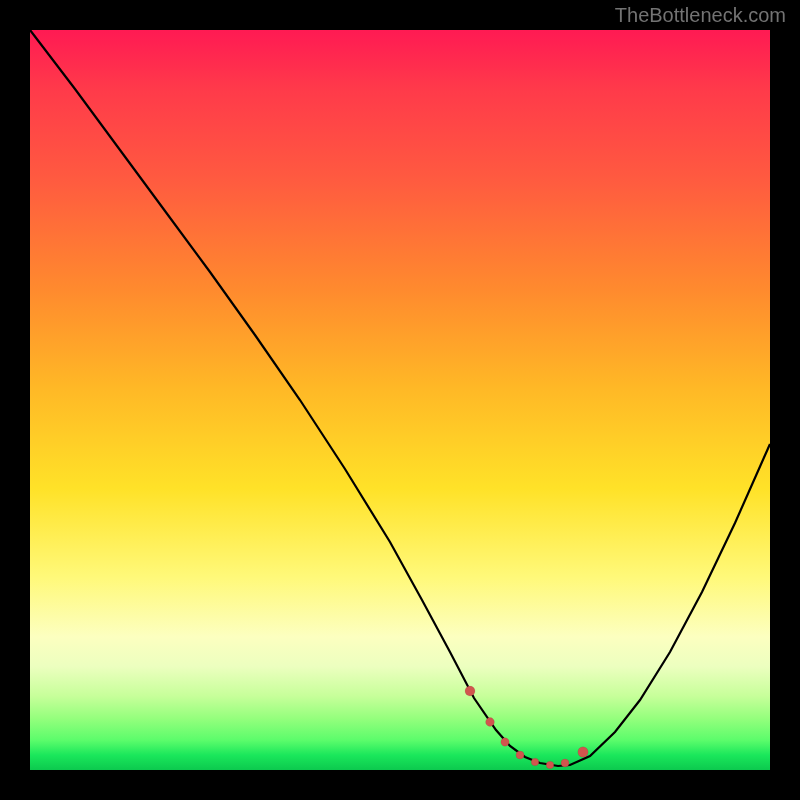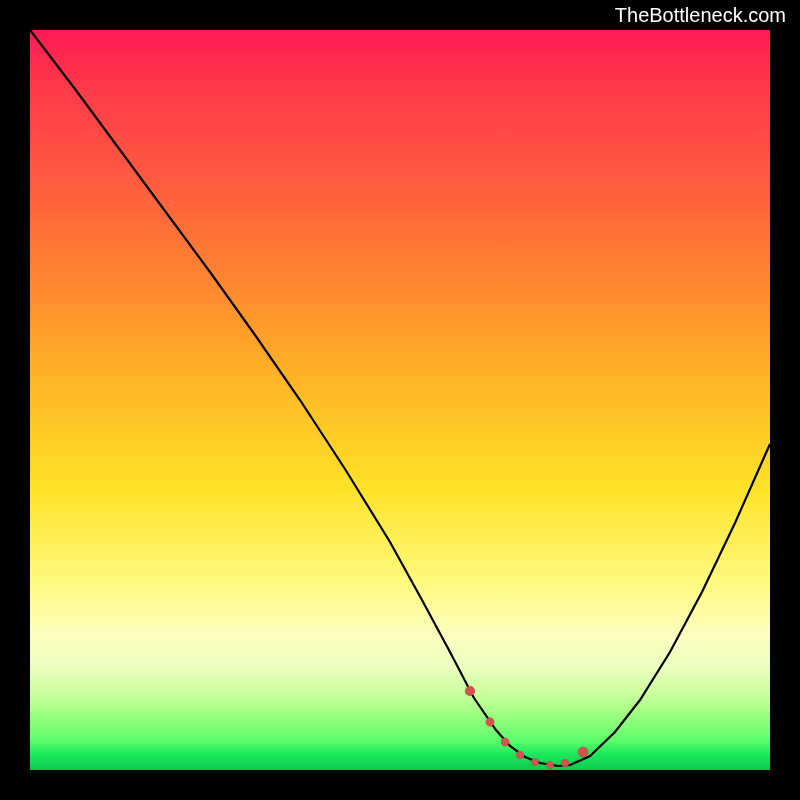--- a/index.html
+++ b/index.html
@@ -8,21 +8,21 @@
     width: 800px;
     height: 800px;
     background: #000;
     position: relative;
     font-family: Arial, Helvetica, sans-serif;
   }
   .watermark {
     position: absolute;
     top: 4px;
     right: 14px;
-    color: #ffffff;
+    color: #737373;
     font-size: 20px;
     font-weight: 500;
     z-index: 3;
   }
   .plot-frame {
     position: absolute;
     left: 30px;
     top: 30px;
     width: 740px;
     height: 740px;

